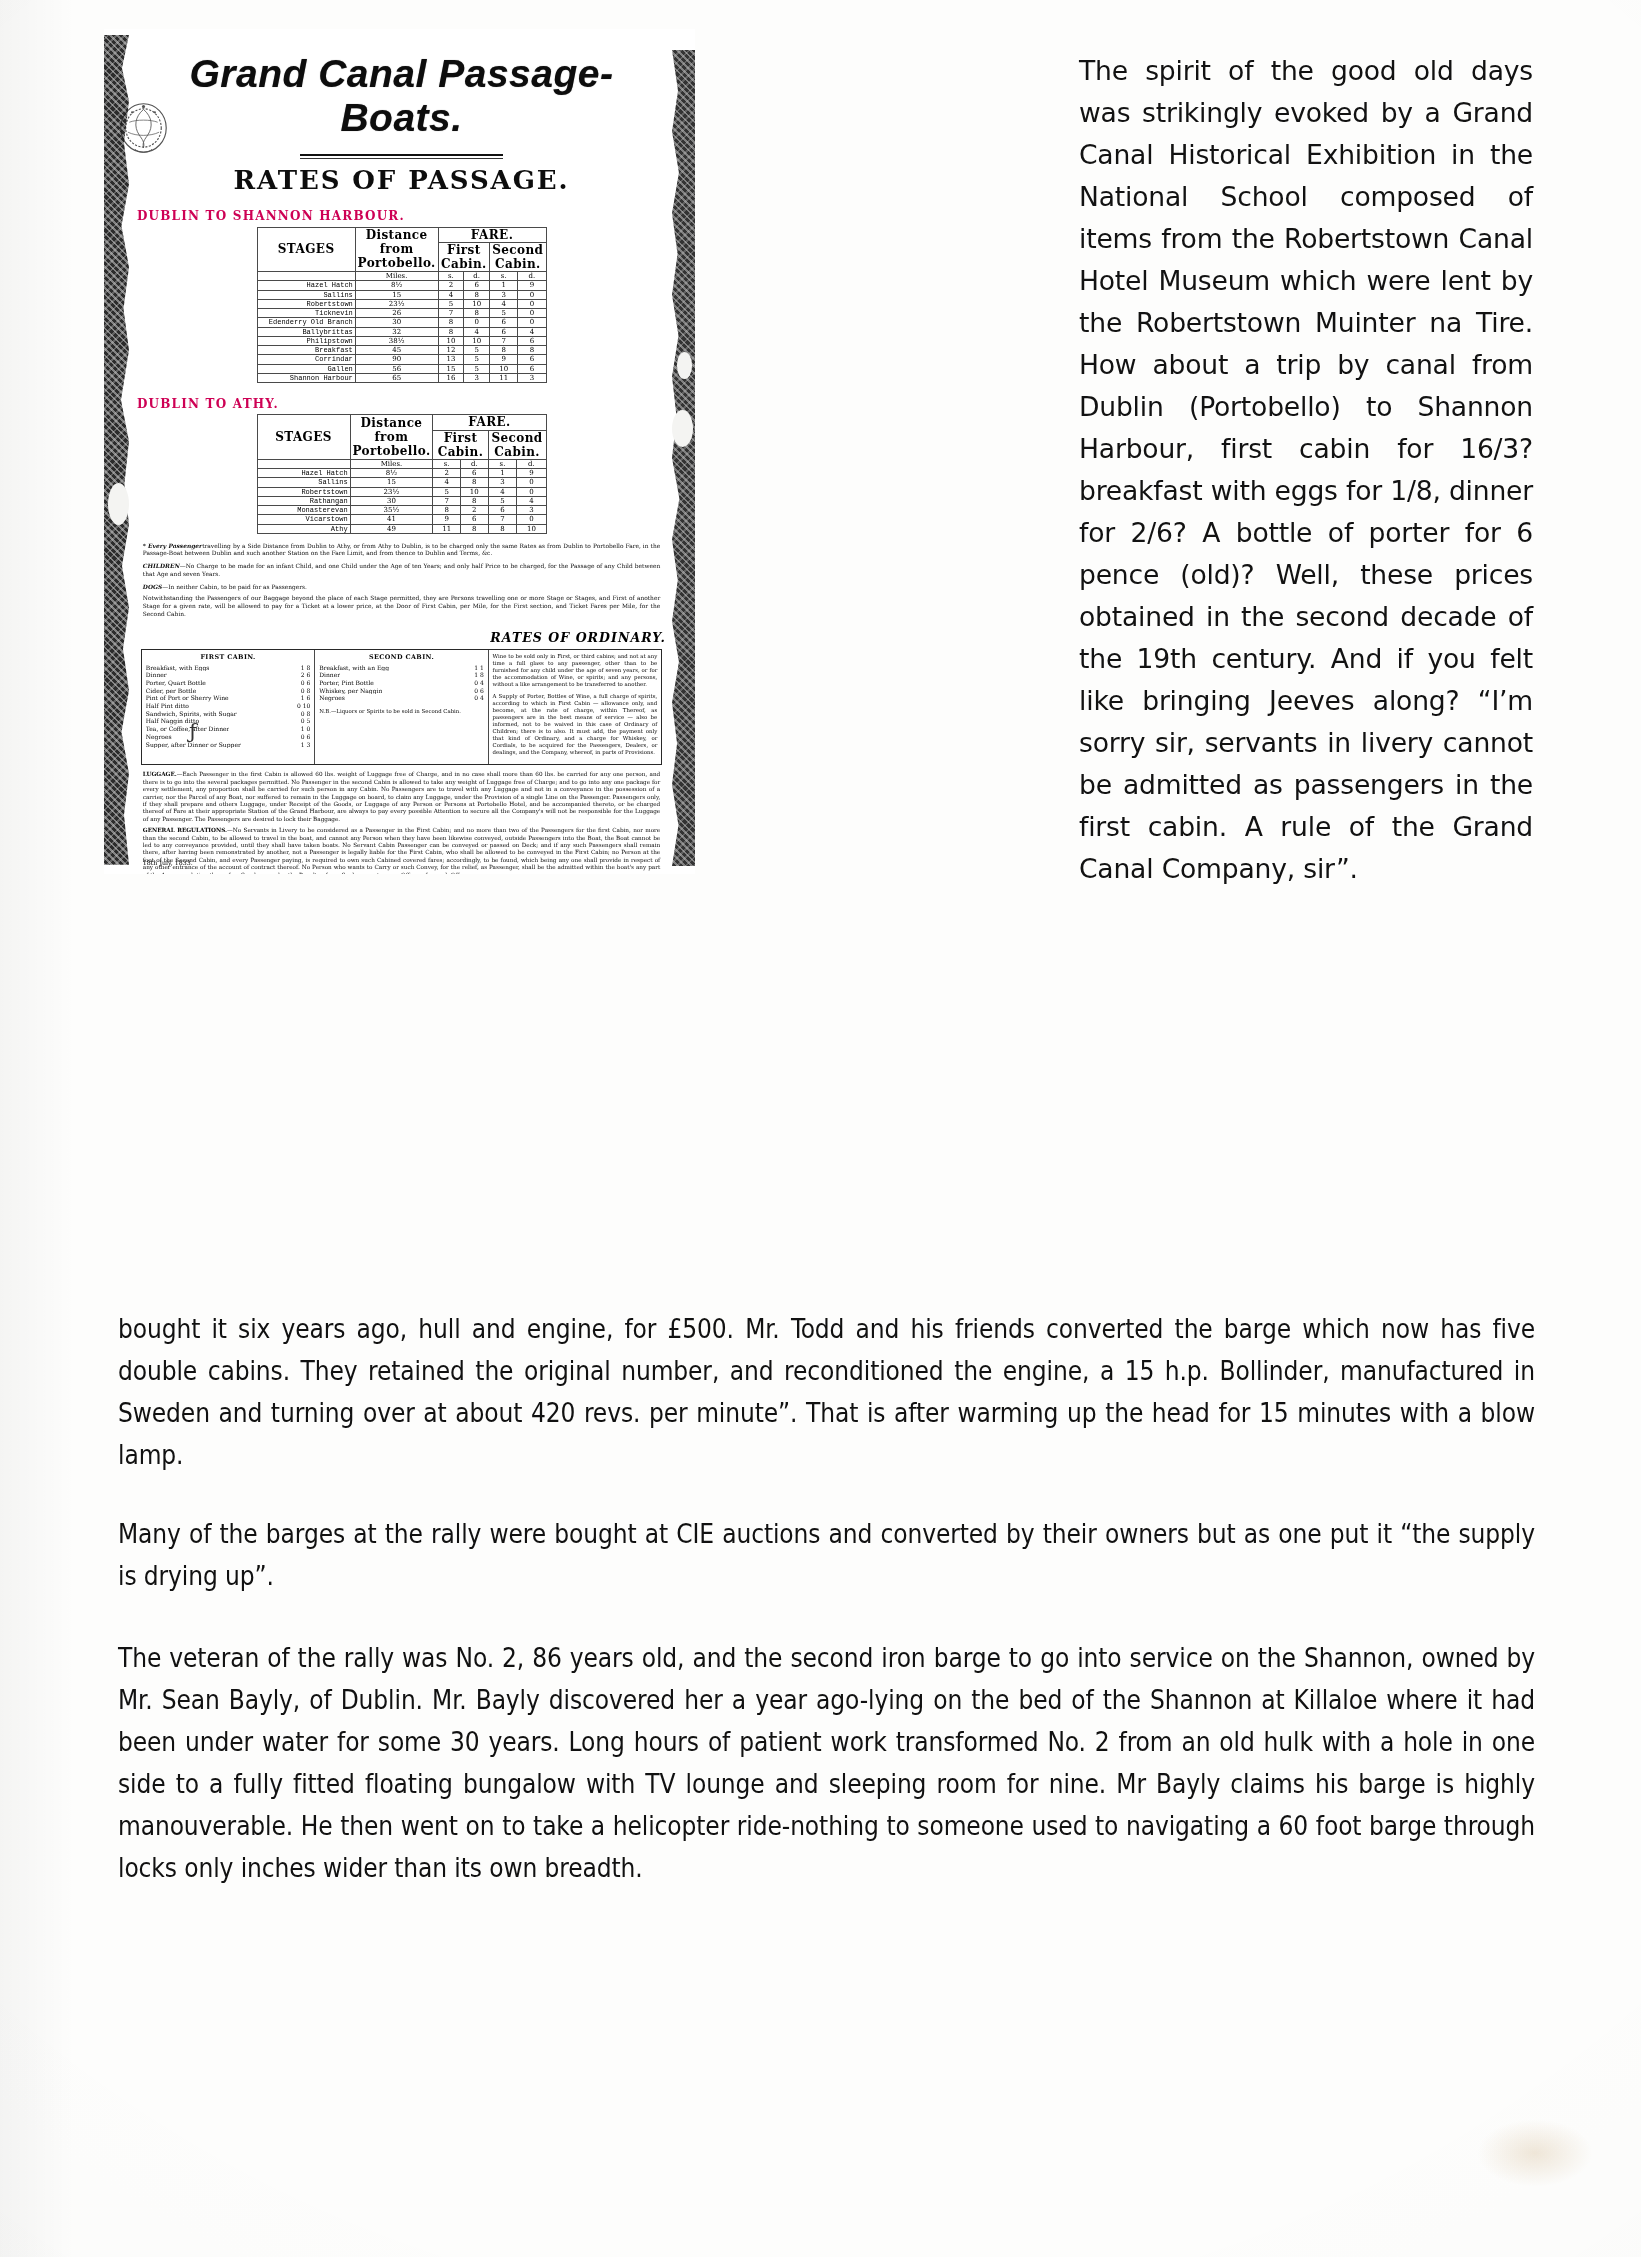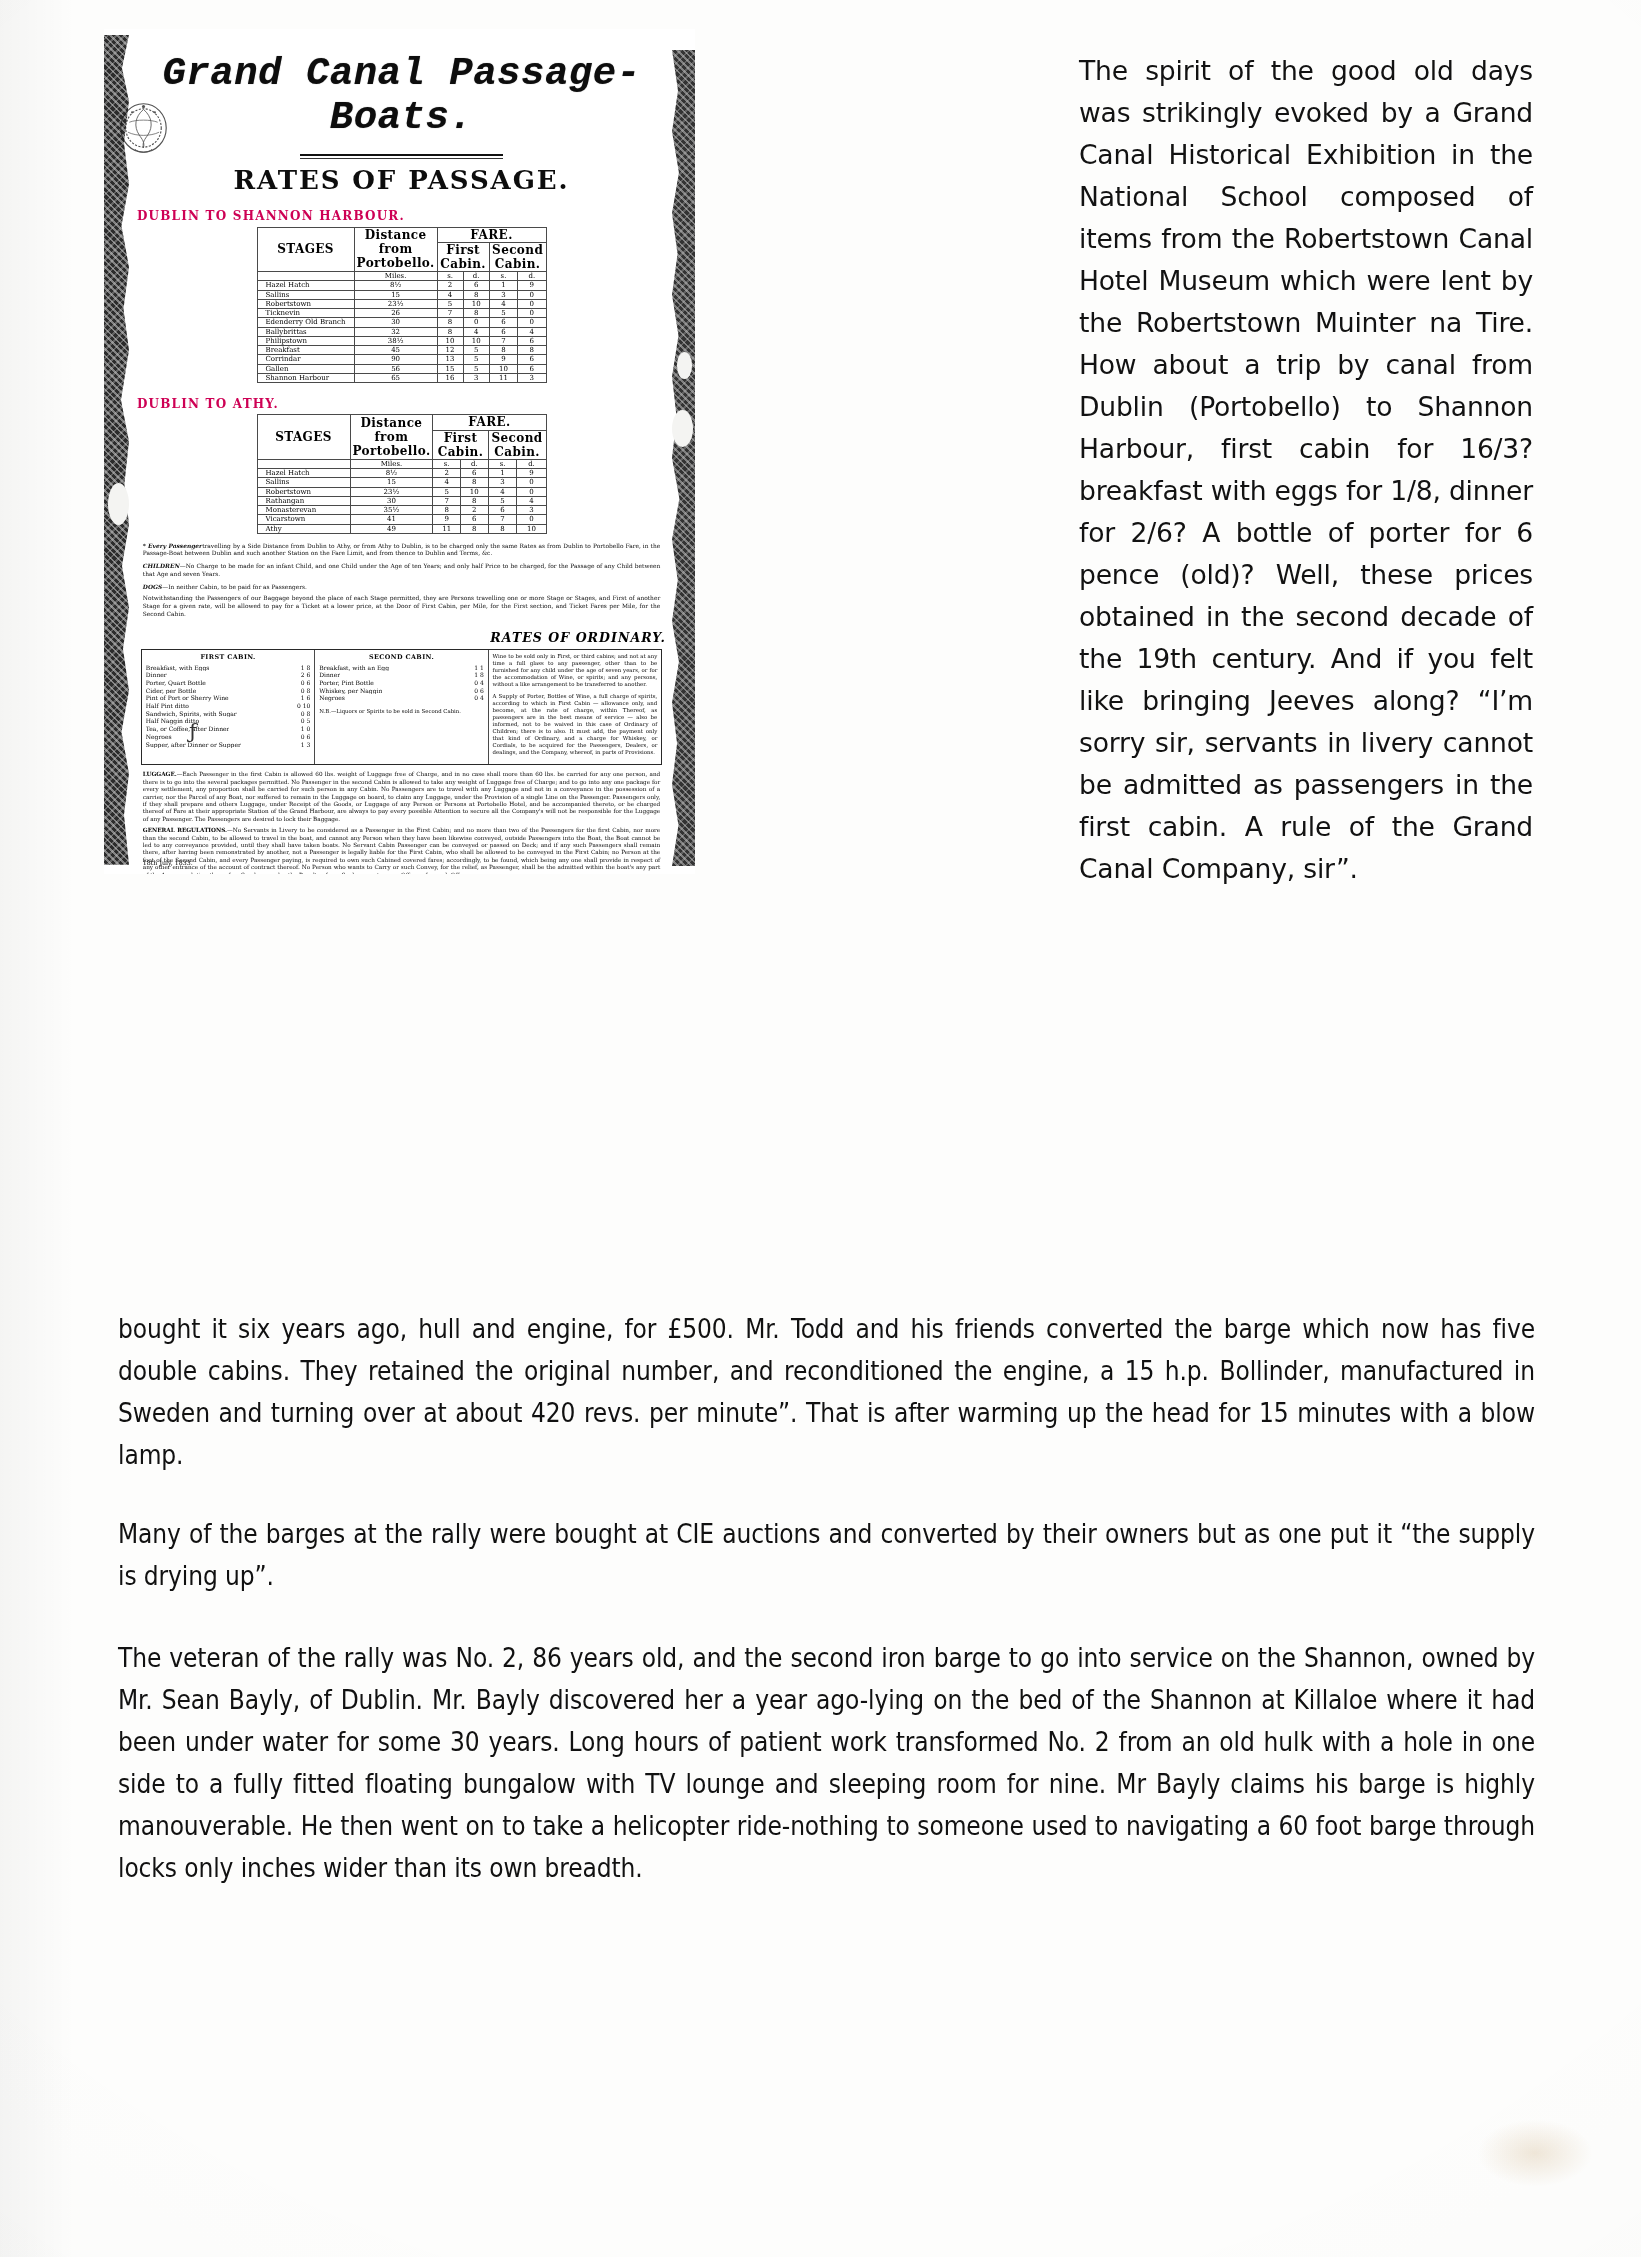--- a/index.html
+++ b/index.html
@@ -106,21 +106,21 @@
   .glare.g1 { left: 3.9px;  top: 454px; width: 21px; height: 42px; }
   .glare.g2 { right: 1.9px; top: 381px; width: 21px; height: 37px; }
   .glare.g3 { right: 2.9px; top: 323px; width: 15.4px; height: 27px; }
 
   .poster-inner {
     position: absolute;
     left: 33px; top: 0; right: 29px; bottom: 0;
   }
 
   .poster-title {
-    font-family: Liberation Mono, monospace;
+    font-family: Liberation Sans, sans-serif;
     font-style: italic;
     font-weight: bold;
     font-size: 39px;
     letter-spacing: 0.5px;
     text-align: center;
     margin-top: 23px;
     color: #0d0d0d;
     text-shadow: 0 0 1px rgba(0,0,0,0.45);
   }
   .poster-rule {
@@ -175,23 +175,24 @@
     line-height: 1.18;
   }
   table.fare th {
     font-weight: bold;
     font-size: 12px;
     letter-spacing: 0.4px;
     text-align: center;
     vertical-align: middle;
   }
   table.fare td.stage {
-    text-align: left;
+    text-align: right;
     padding-left: 8px;
     white-space: nowrap;
+    font-family: Liberation Mono, monospace;
   }
   table.fare td.num { text-align: center; width: 25px; }
   .hdr-stages { width: 116px; }
 
   
   .blurry {
     filter: blur(0.2px) contrast(1.25);
   }
 
   .poster-notes {

